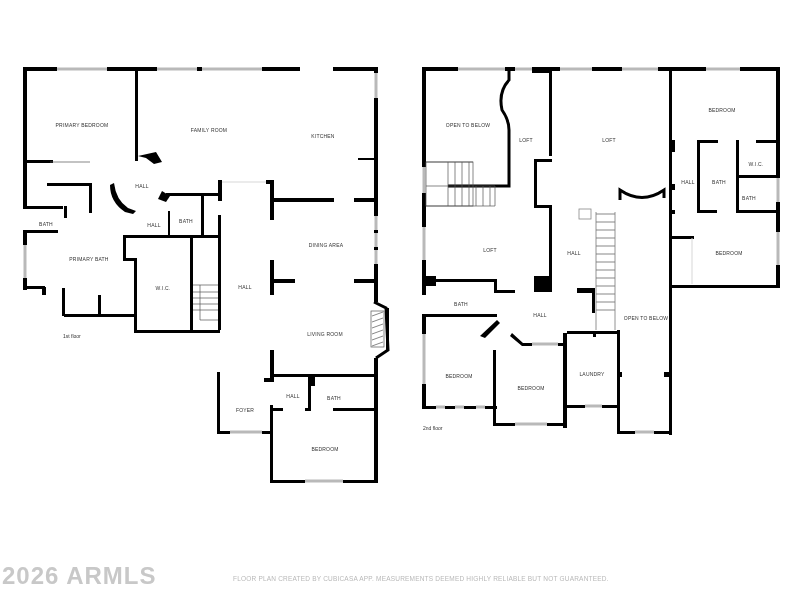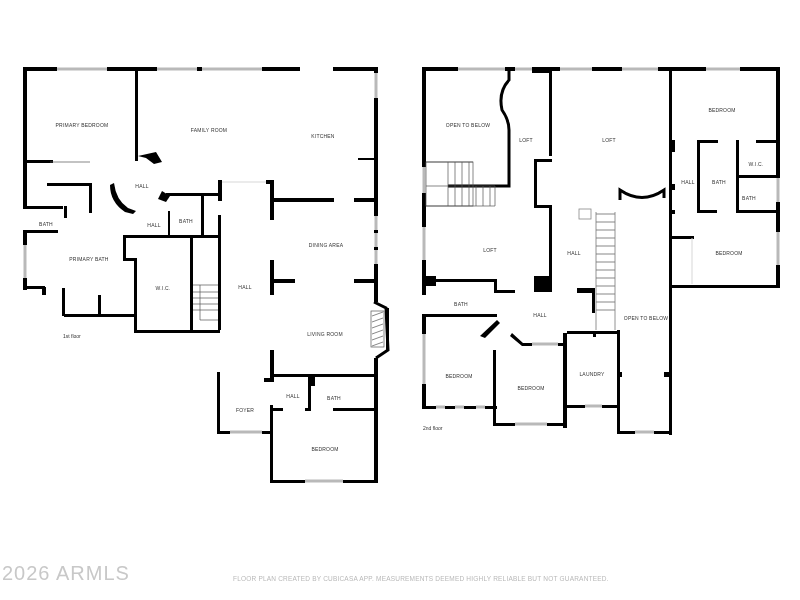--- a/index.html
+++ b/index.html
@@ -5,21 +5,21 @@
   html, body { margin: 0; padding: 0; background: #ffffff; }
   body { width: 800px; height: 600px; position: relative; overflow: hidden; font-family: "Liberation Sans", sans-serif; }
   svg.plan { position: absolute; left: 0; top: 0; }
   .wall { fill: #000; }
   .thin2 { stroke: #000; stroke-width: 3; fill: none; }
   .win { stroke: #b9b9b9; stroke-width: 3; fill: none; }
   .stair { stroke: #555; stroke-width: 0.7; fill: none; }
   .faint { stroke: #d7d7d7; stroke-width: 1; fill: none; }
   .lbl { position: absolute; font-size: 5px; color: #333; letter-spacing: 0.2px; white-space: nowrap; transform: translate(-50%, -50%); }
   .floor-lbl { position: absolute; font-size: 5px; color: #333; white-space: nowrap; }
-  .watermark { position: absolute; left: 2px; top: 562px; font-size: 20px; color: #c8c8c8; letter-spacing: 1px; font-weight: normal; text-align: center; }
+  .watermark { position: absolute; left: 2px; top: 562px; font-size: 24px; color: #c8c8c8; letter-spacing: 1px; font-weight: bold; text-align: center; }
   .footer { position: absolute; left: 233px; top: 575px; font-size: 6.5px; color: #b8b8b8; letter-spacing: 0.2px; white-space: nowrap; }
 </style>
 </head>
 <body>
 
 <svg class="plan" width="800" height="600" viewBox="0 0 800 600" xmlns="http://www.w3.org/2000/svg">
 
   <g>
 
     <rect class="wall" x="23" y="67" width="34" height="4"></rect>

